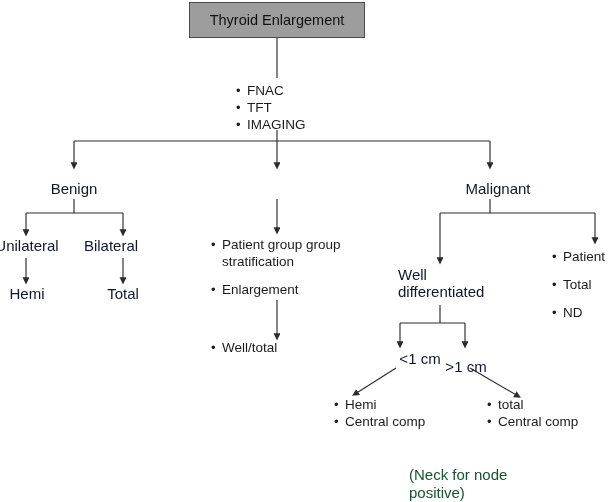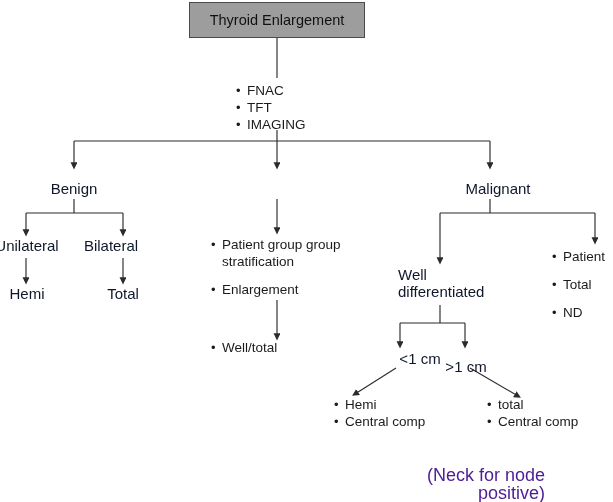--- a/index.html
+++ b/index.html
@@ -71,24 +71,24 @@
     flex: 1 1 auto;
   }
   .bullet-list.tight .bullet-row {
     margin-bottom: 0;
   }
   .bullet-list.loose .bullet-row {
     margin-bottom: 11px;
   }
   .footnote {
     position: absolute;
-    text-align: right;
-    font-size: 18px;
+    text-align: left;
+    font-size: 15px;
     line-height: 18px;
-    color: #4c1d95;
+    color: #14532d;
     transform: translateX(-50%);
   }
 </style>
 </head>
 <body>
 
 <div id="page">
 
   <svg id="connectors" viewBox="0 0 613 502" xmlns="http://www.w3.org/2000/svg">
     <defs>

